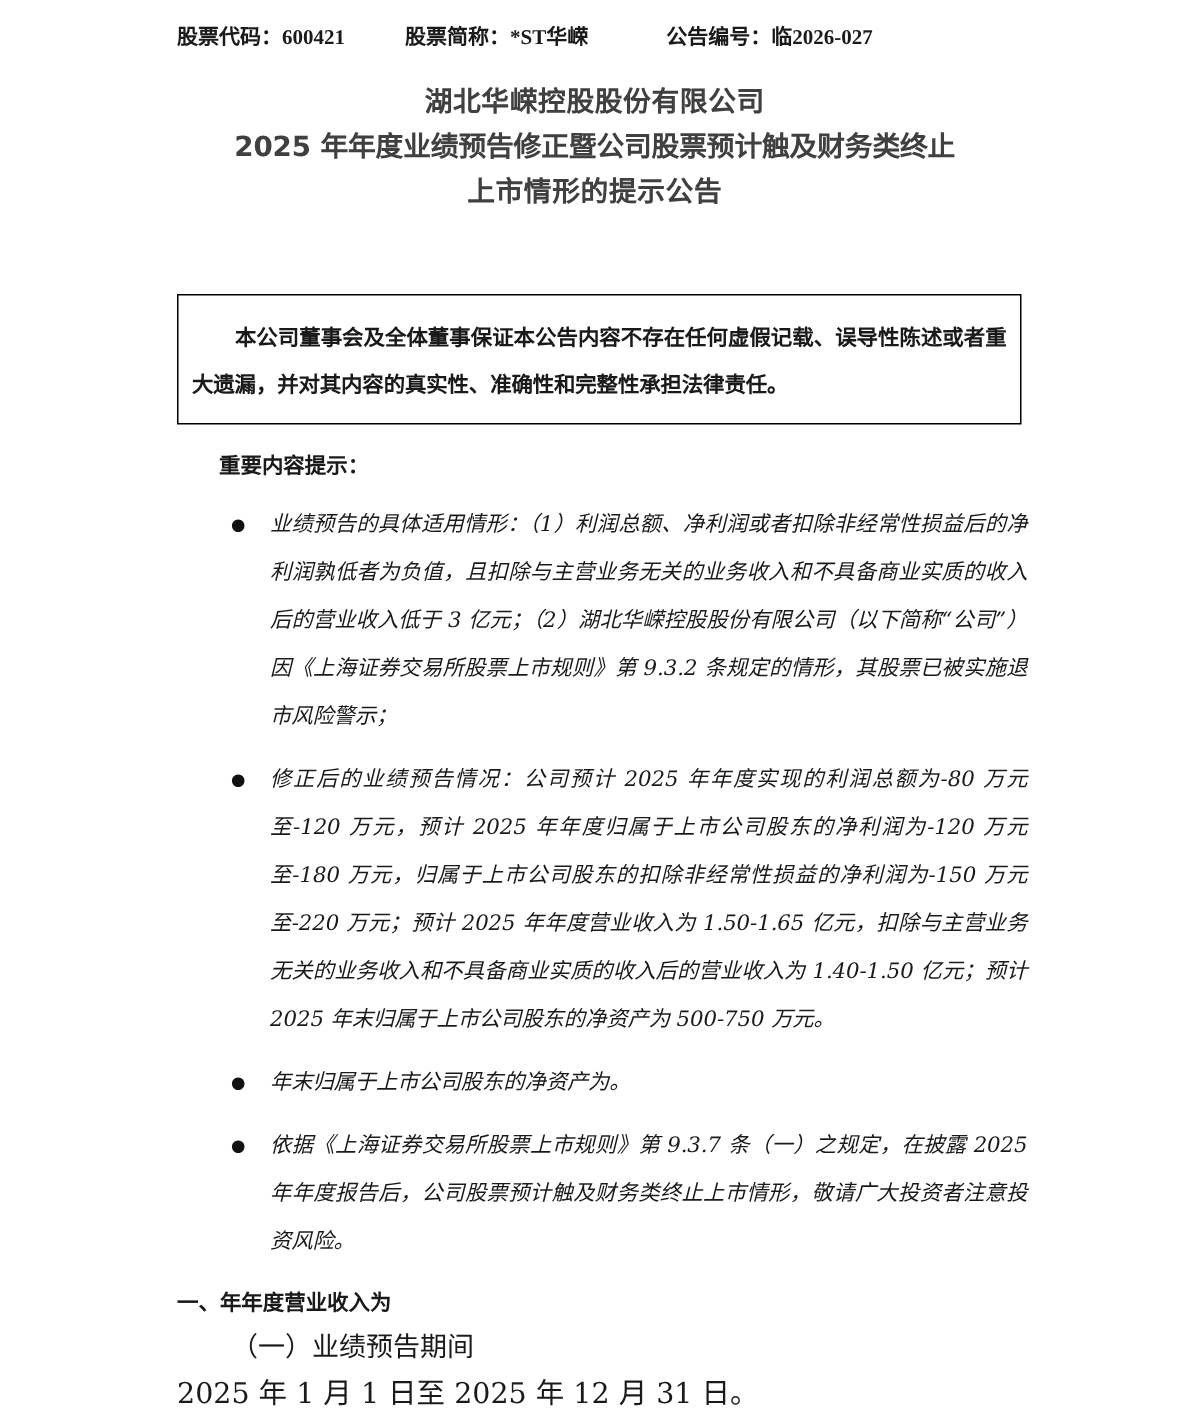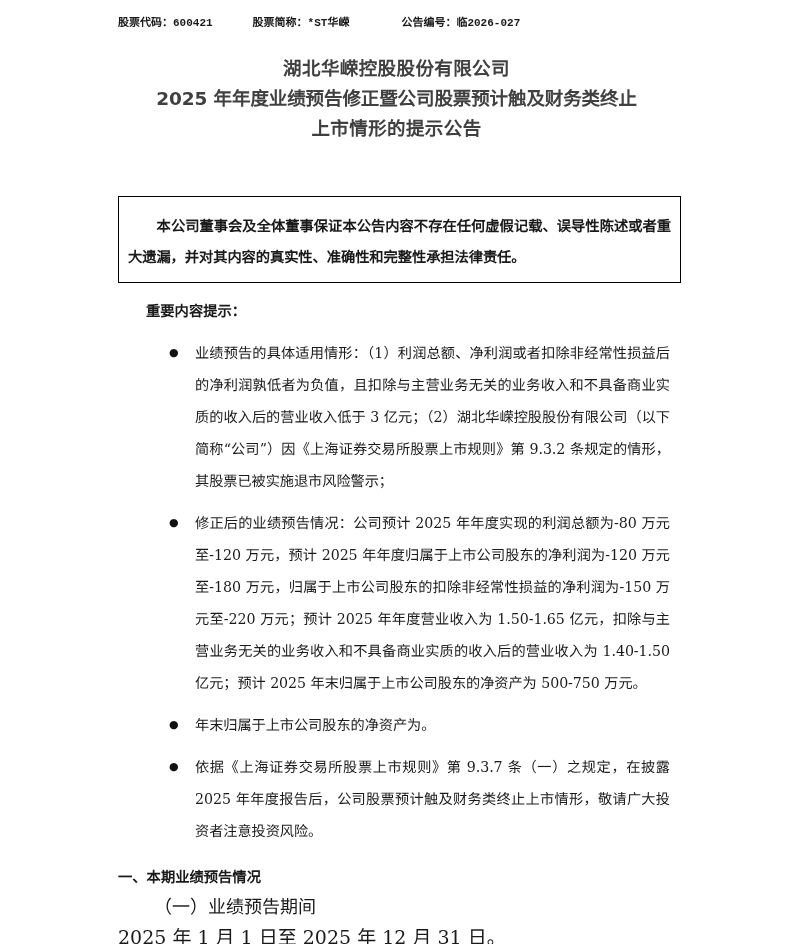--- a/index.html
+++ b/index.html
@@ -25,23 +25,23 @@
   }
 
   
   .doc-header {
     display: flex;
     align-items: baseline;
     position: absolute;
     top: 13px;
     left: 118px;
     width: 564px;
-    font-family: Liberation Mono, monospace;
+    font-family: Liberation Serif, serif;
     font-weight: bold;
-    font-size: 11px;
+    font-size: 14px;
     letter-spacing: 0px;
     color: #1a1a1a;
     white-space: nowrap;
   }
   .doc-header .hdr-code   { flex: 0 0 auto; }
   .doc-header .hdr-name   { flex: 0 0 auto; margin-left: 40px; }
   .doc-header .hdr-number { flex: 0 0 auto; margin-left: 52px; }
 
   
   .doc-title {
@@ -89,22 +89,23 @@
   .lead-label {
     font-family: Liberation Sans, sans-serif;
     font-weight: bold;
     font-size: 14.3px;
     line-height: 22px;
     margin: 0 0 12px 28px;
   }
 
   ul.bullets {
     list-style: none;
-    margin: 15px;
+    margin: 0;
     padding: 0;
+    font-style: italic;
   }
   ul.bullets > li {
     position: relative;
     padding-left: 62px;
     margin-bottom: 10px;
     font-size: 14.2px;
     line-height: 32px;
     text-align: justify;
     text-justify: inter-ideograph;
     letter-spacing: -0.05px;
@@ -163,18 +164,18 @@
 
     <p class="lead-label">重要内容提示：</p>
 
     <ul class="bullets">
       <li>业绩预告的具体适用情形：（1）利润总额、净利润或者扣除非经常性损益后的净利润孰低者为负值，且扣除与主营业务无关的业务收入和不具备商业实质的收入后的营业收入低于 3 亿元；（2）湖北华嵘控股股份有限公司（以下简称“公司”）因《上海证券交易所股票上市规则》第 9.3.2 条规定的情形，其股票已被实施退市风险警示；</li>
       <li>修正后的业绩预告情况：公司预计 2025 年年度实现的利润总额为-80 万元至-120 万元，预计 2025 年年度归属于上市公司股东的净利润为-120 万元至-180 万元，归属于上市公司股东的扣除非经常性损益的净利润为-150 万元至-220 万元；预计 2025 年年度营业收入为 1.50-1.65 亿元，扣除与主营业务无关的业务收入和不具备商业实质的收入后的营业收入为 1.40-1.50 亿元；预计 2025 年末归属于上市公司股东的净资产为 500-750 万元。</li>
       <li>年末归属于上市公司股东的净资产为。</li>
       <li>依据《上海证券交易所股票上市规则》第 9.3.7 条（一）之规定，在披露 2025 年年度报告后，公司股票预计触及财务类终止上市情形，敬请广大投资者注意投资风险。</li>
     </ul>
 
-    <h2 class="section-h">一、本期业绩预告情况</h2>
+    <h2 class="section-h">一、年年度营业收入为</h2>
     <p class="sub-h">（一）业绩预告期间</p>
     <p class="para">2025 年 1 月 1 日至 2025 年 12 月 31 日。</p>
 
   </div>
 </div>
 
 </body></html>

